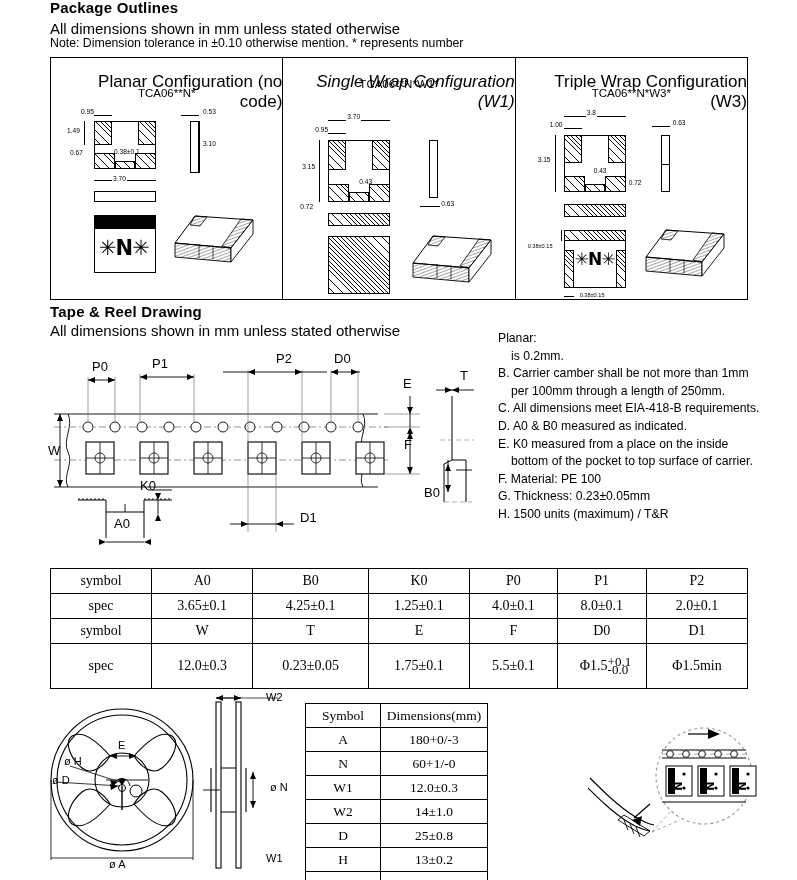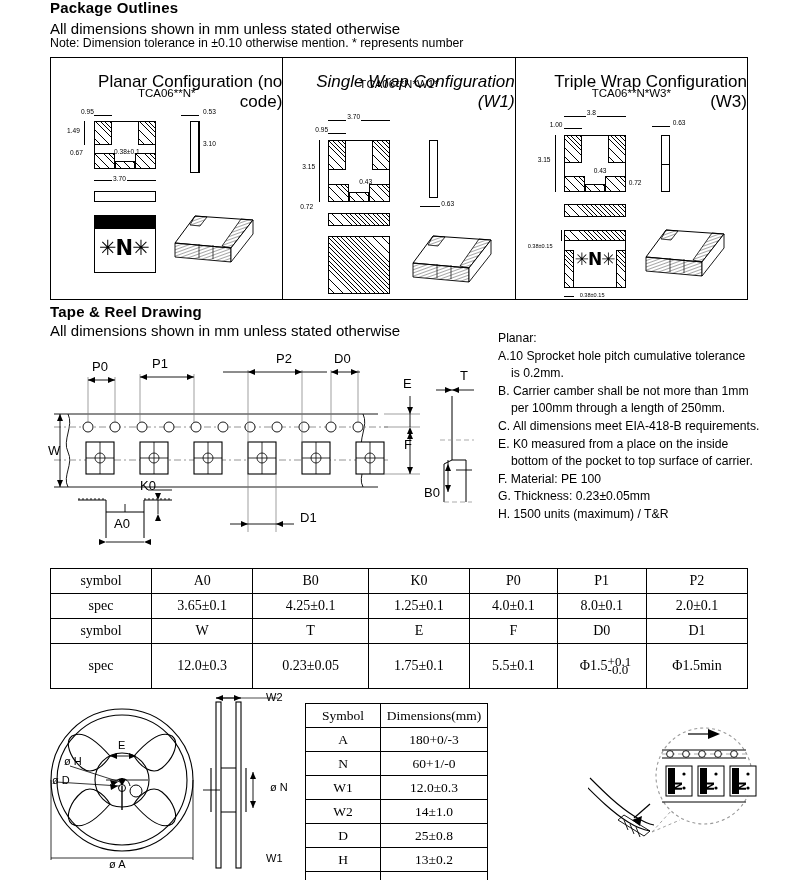--- a/index.html
+++ b/index.html
@@ -392,25 +392,25 @@
     <div class="dim" style="font-size:13px;left:356px;top:86px;">F</div>
     <div class="dim" style="font-size:13px;left:376px;top:134px;">B0</div>
     <div class="dim" style="font-size:13px;left:0px;top:92px;">W</div>
     <div class="dim" style="font-size:13px;left:92px;top:127px;">K0</div>
     <div class="dim" style="font-size:13px;left:66px;top:165px;">A0</div>
     <div class="dim" style="font-size:13px;left:252px;top:159px;">D1</div>
   </div>
 
   <div class="notice">
     <div class="nl">Planar:</div>
-    <div class="nl">A.10 Sprocket hole pitch cumulative tolerance</div>
     <div class="nl ind">is 0.2mm.</div>
     <div class="nl">B. Carrier camber shall be not more than 1mm</div>
     <div class="nl ind">per 100mm through a length of 250mm.</div>
     <div class="nl">C. All dimensions meet EIA-418-B requirements.</div>
+    <div class="nl">D. A0 &amp; B0 measured as indicated.</div>
     <div class="nl">E. K0 measured from a place on the inside</div>
     <div class="nl ind">bottom of the pocket to top surface of carrier.</div>
     <div class="nl">F. Material: PE 100</div>
     <div class="nl">G. Thickness: 0.23±0.05mm</div>
     <div class="nl">H. 1500 units (maximum) / T&amp;R</div>
   </div>
 
   <table class="spec-tbl">
     <tbody>
       <tr>

